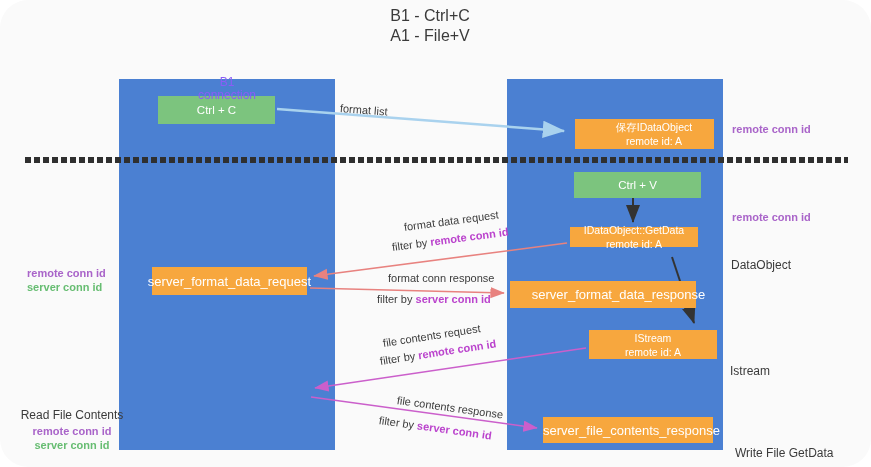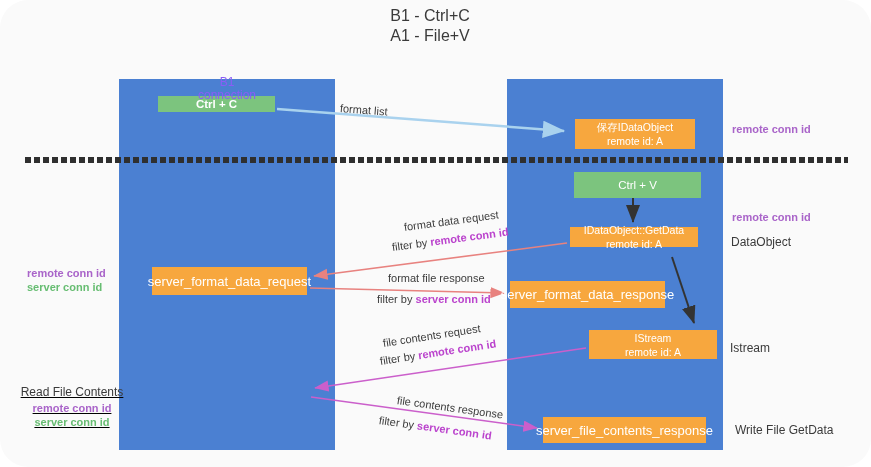--- a/index.html
+++ b/index.html
@@ -14,21 +14,21 @@
   .svglayer{left:0;top:0;z-index:3;pointer-events:none;}
   .node{z-index:4;color:#fff;text-align:center;white-space:nowrap;}
   .node.orange{background:#f7a73e;}
   .node.green{background:#7cc47e;}
   .one-line{font-size:13px;display:flex;align-items:center;justify-content:center;}
   .two-line{font-size:10.5px;line-height:14px;display:flex;flex-direction:column;justify-content:center;}
   .green-node-label{font-size:11.5px;}
   .sidelabel{z-index:5;white-space:nowrap;}
   .purple-bold{font-size:11px;font-weight:bold;color:#a964c9;}
   .green-bold{font-size:11px;font-weight:bold;color:#67bd72;}
-  .darklabel{font-size:12px;color:#3a3a3a;}
+  .darklabel{font-size:12px;color:#3a3a3a;margin-top:23px;}
   .arrowlabel{z-index:5;font-size:11px;color:#3c3c3c;white-space:nowrap;transform-origin:left center;}
   .filter-colored{font-weight:bold;color:#bb44cd;}
   .stack{line-height:14px;}
   .stack-center{text-align:center;line-height:14px;}
 </style>
 </head>
 <body>
 
 <div class="canvas">
 
@@ -64,70 +64,70 @@
     </defs>
     <line x1="277" y1="109" x2="564" y2="131" stroke="#a9d2ee" stroke-width="2.5" marker-end="url(#m-blue)"></line>
     <line x1="633" y1="198" x2="633" y2="222" stroke="#333333" stroke-width="2" marker-end="url(#m-black)"></line>
     <line x1="672" y1="257" x2="694" y2="323" stroke="#333333" stroke-width="2" marker-end="url(#m-black)"></line>
     <line x1="567" y1="243" x2="314" y2="276" stroke="#e8827f" stroke-width="1.6" marker-end="url(#m-salmon)"></line>
     <line x1="310" y1="288" x2="504" y2="293" stroke="#e8827f" stroke-width="1.6" marker-end="url(#m-salmon)"></line>
     <line x1="586" y1="348" x2="315" y2="388" stroke="#cb5fcb" stroke-width="1.6" marker-end="url(#m-magenta)"></line>
     <line x1="311" y1="397" x2="537" y2="428" stroke="#cb5fcb" stroke-width="1.6" marker-end="url(#m-magenta)"></line>
   </svg>
 
-  <div class="abs node green one-line green-node-label" style="left:158px;top:96px;width:117px;height:16px;font-weight:bold;">Ctrl + C</div>
+  <div class="abs node green one-line green-node-label" style="left:158px;top:96px;width:117px;height:28px;">Ctrl + C</div>
 
-  <div class="abs node orange two-line" style="left:575px;top:119px;width:120px;height:30px;">
+  <div class="abs node orange two-line" style="left:575px;top:119px;width:120px;height:30px;padding-left:19px;">
     <span>保存IDataObject</span>
     <span>remote id: A</span>
   </div>
 
   <div class="abs node green one-line green-node-label" style="left:574px;top:172px;width:127px;height:26px;">Ctrl + V</div>
 
   <div class="abs node orange two-line" style="left:570px;top:227px;width:128px;height:20px;">
     <span>IDataObject::GetData</span>
     <span>remote id: A</span>
   </div>
 
   <div class="abs node orange one-line" style="left:152px;top:267px;width:155px;height:28px;">server_format_data_request</div>
 
-  <div class="abs node orange one-line" style="left:510px;top:281px;width:155px;height:27px;">server_format_data_response</div>
+  <div class="abs node orange one-line" style="left:510px;top:281px;width:155px;height:27px;padding-left:31px;">server_format_data_response</div>
 
   <div class="abs node orange two-line" style="left:589px;top:330px;width:128px;height:29px;">
     <span>IStream</span>
     <span>remote id: A</span>
   </div>
 
 
-  <div class="abs node orange one-line" style="left:543px;top:417px;width:163px;height:26px;">server_file_contents_response</div>
+  <div class="abs node orange one-line" style="left:543px;top:417px;width:163px;height:26px;padding-left:7px;">server_file_contents_response</div>
 
   <div class="abs sidelabel purple-bold" style="left:732px;top:123px;">remote conn id</div>
   <div class="abs sidelabel purple-bold" style="left:732px;top:211px;">remote conn id</div>
   <div class="abs sidelabel darklabel" style="left:731px;top:235px;">DataObject</div>
   <div class="abs sidelabel darklabel" style="left:730px;top:341px;">Istream</div>
   <div class="abs sidelabel darklabel" style="left:735px;top:423px;">Write File GetData</div>
 
   <div class="abs sidelabel stack" style="left:27px;top:266px;">
     <div class="purple-bold">remote conn id</div>
     <div class="green-bold">server conn id</div>
   </div>
-  <div class="abs sidelabel stack-center" style="left:17px;top:384px;width:110px;text-decoration:underline;">
+  <div class="abs sidelabel stack-center" style="left:17px;top:384px;width:110px;">
     <div class="darklabel" style="line-height:17px;">Read File Contents</div>
     <div class="purple-bold">remote conn id</div>
     <div class="green-bold">server conn id</div>
   </div>
 
   <div class="abs arrowlabel" style="left:340px;top:102px;transform:rotate(4.3deg);">format list</div>
 
   <div class="abs arrowlabel" style="left:404px;top:221px;transform:rotate(-7.6deg);">format data request</div>
   <div class="abs arrowlabel" style="left:392px;top:241px;transform:rotate(-7.6deg);">
     <span>filter by </span><span class="filter-colored">remote conn id</span>
   </div>
 
-  <div class="abs arrowlabel" style="left:388px;top:272px;">format file response</div>
+  <div class="abs arrowlabel" style="left:388px;top:272px;">format conn response</div>
   <div class="abs arrowlabel" style="left:377px;top:293px;">
     <span>filter by </span><span class="filter-colored">server conn id</span>
   </div>
 
   <div class="abs arrowlabel" style="left:383px;top:337px;transform:rotate(-8.7deg);">file contents request</div>
   <div class="abs arrowlabel" style="left:380px;top:355px;transform:rotate(-8.7deg);">
     <span>filter by </span><span class="filter-colored">remote conn id</span>
   </div>
 
   <div class="abs arrowlabel" style="left:397px;top:394px;transform:rotate(7.9deg);">file contents response</div>

